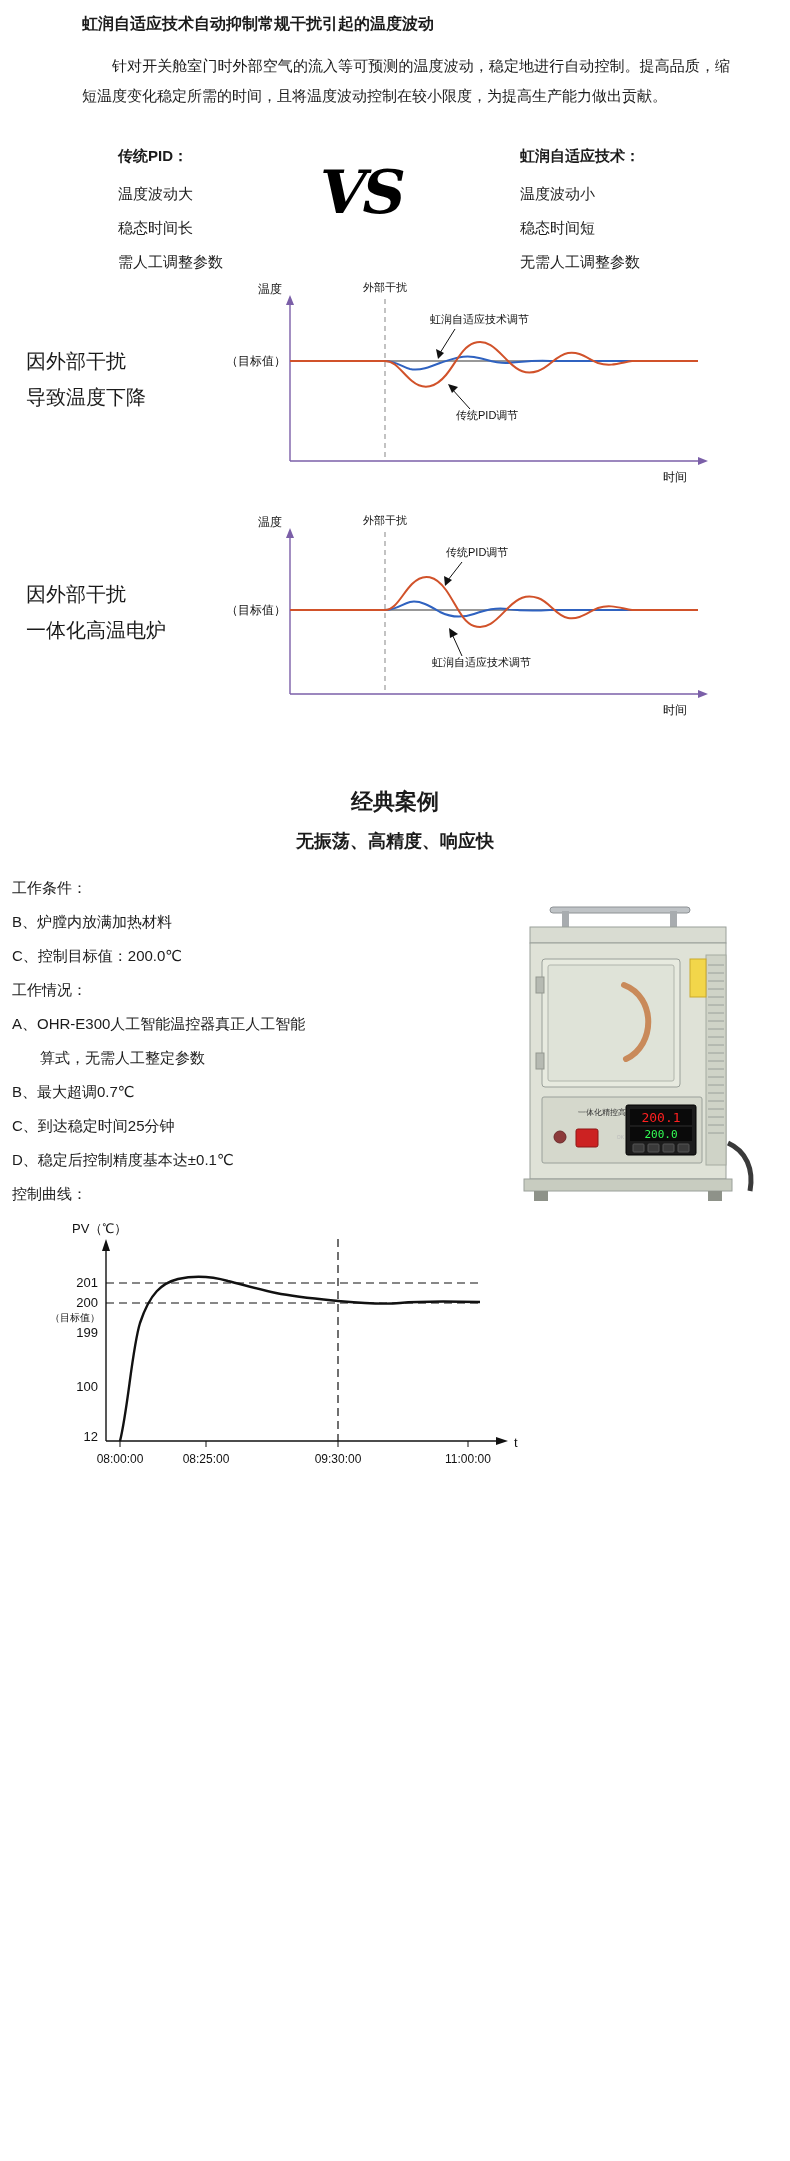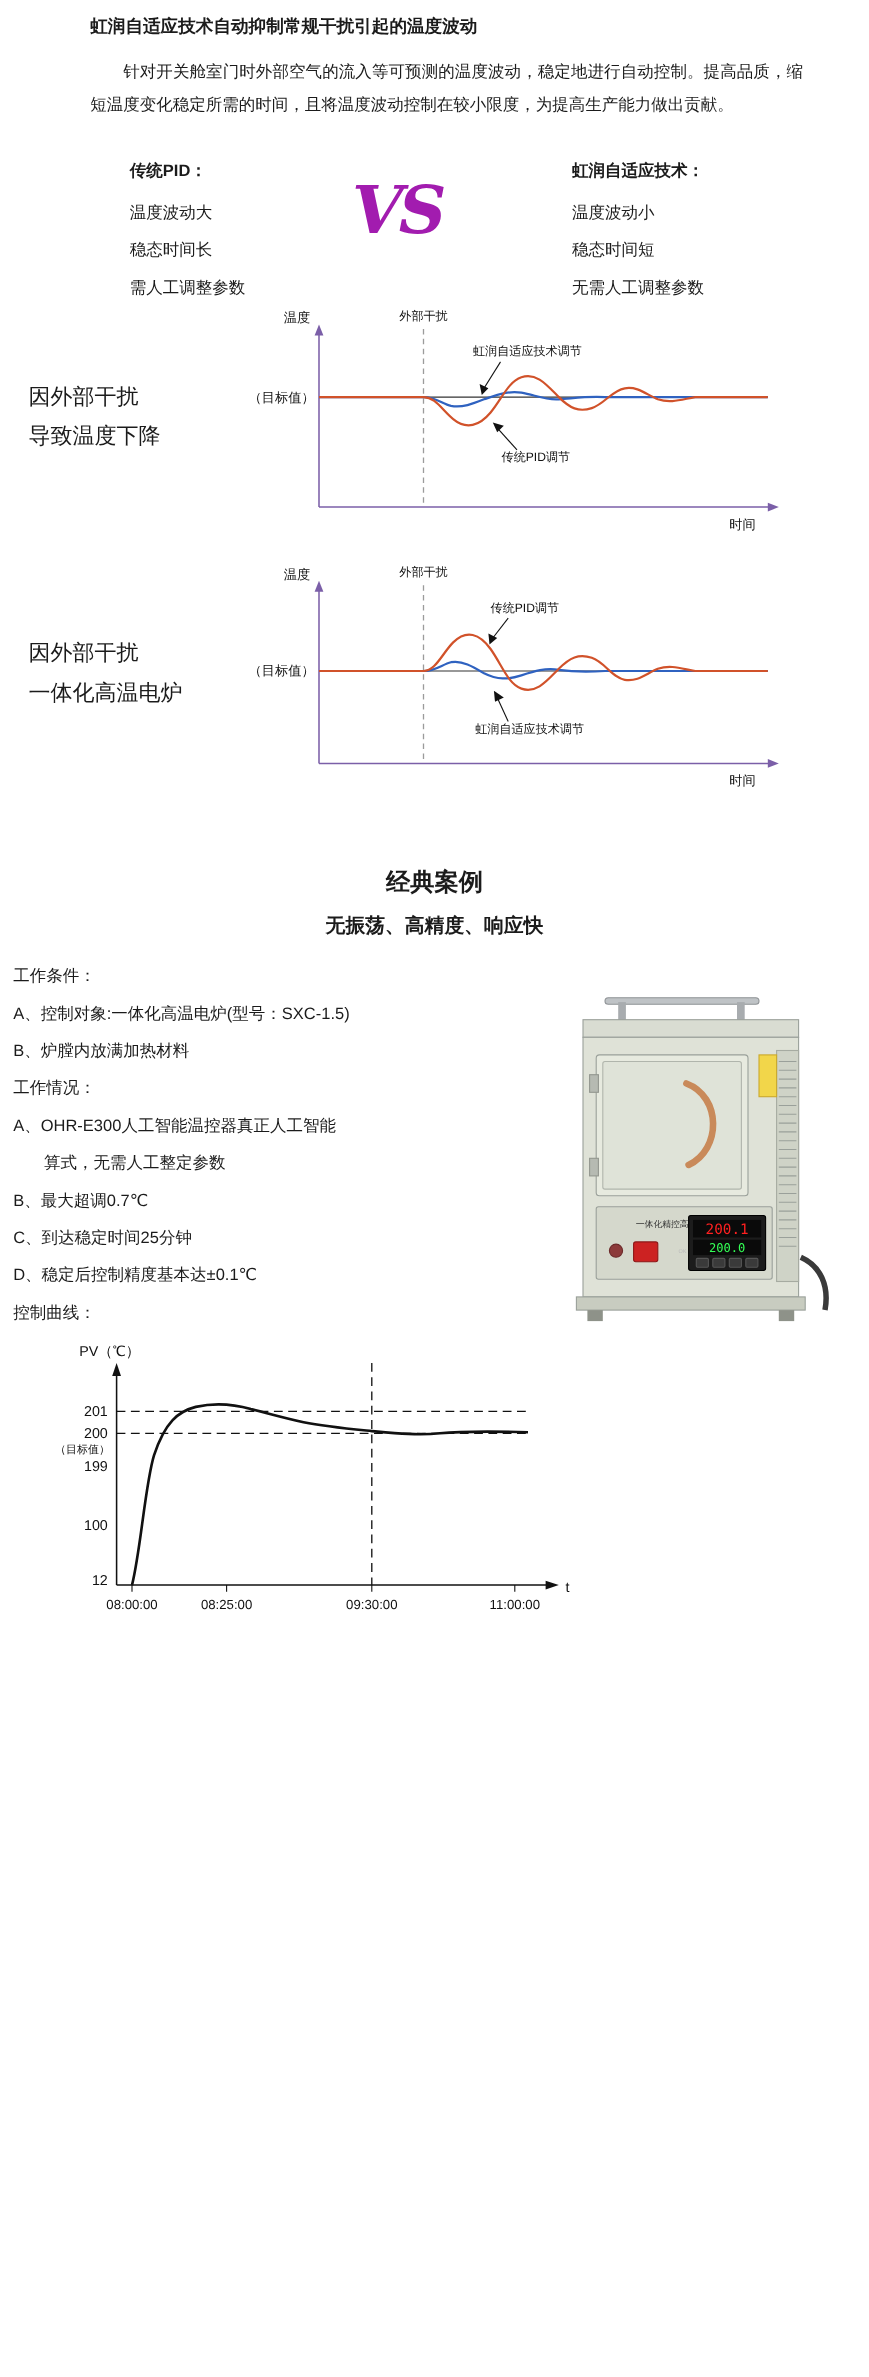--- a/index.html
+++ b/index.html
@@ -41,21 +41,21 @@
   .vs-col { position: absolute; font-size: 15px; line-height: 34px; }
   .vs-col.left { left: 118px; top: 0; }
   .vs-col.right { left: 520px; top: 0; }
   .vs-col .hd { font-weight: bold; margin-bottom: 4px; }
   .vs-mark {
     position: absolute;
     left: 320px; top: 18px;
     font-family: "DejaVu Serif", serif;
     font-size: 60px;
     font-style: italic;
-    color: #a21caf;
+    color: #000000;
     font-weight: bold;
     letter-spacing: -4px;
   }
 
   
   .chart-row {
     position: relative;
     height: 215px;
     margin-top: 12px;
   }
@@ -187,22 +187,22 @@
       </svg>
     </div>
   </div>
 
   <div class="case-title">经典案例</div>
   <div class="case-sub">无振荡、高精度、响应快</div>
 
   <div class="case-body">
     <div class="case-list">
       <div class="hd">工作条件：</div>
-      <div>A、控制对象:一体化高温电炉(型号：SXC-1.5)</div>
       <div>B、炉膛内放满加热材料</div>
+      <div>C、控制目标值：200.0℃</div>
       <div class="hd">工作情况：</div>
       <div>A、OHR-E300人工智能温控器真正人工智能</div>
       <div class="indent">算式，无需人工整定参数</div>
       <div>B、最大超调0.7℃</div>
       <div>C、到达稳定时间25分钟</div>
       <div>D、稳定后控制精度基本达±0.1℃</div>
       <div class="hd">控制曲线：</div>
     </div>
 
     <div class="furnace-wrap">

